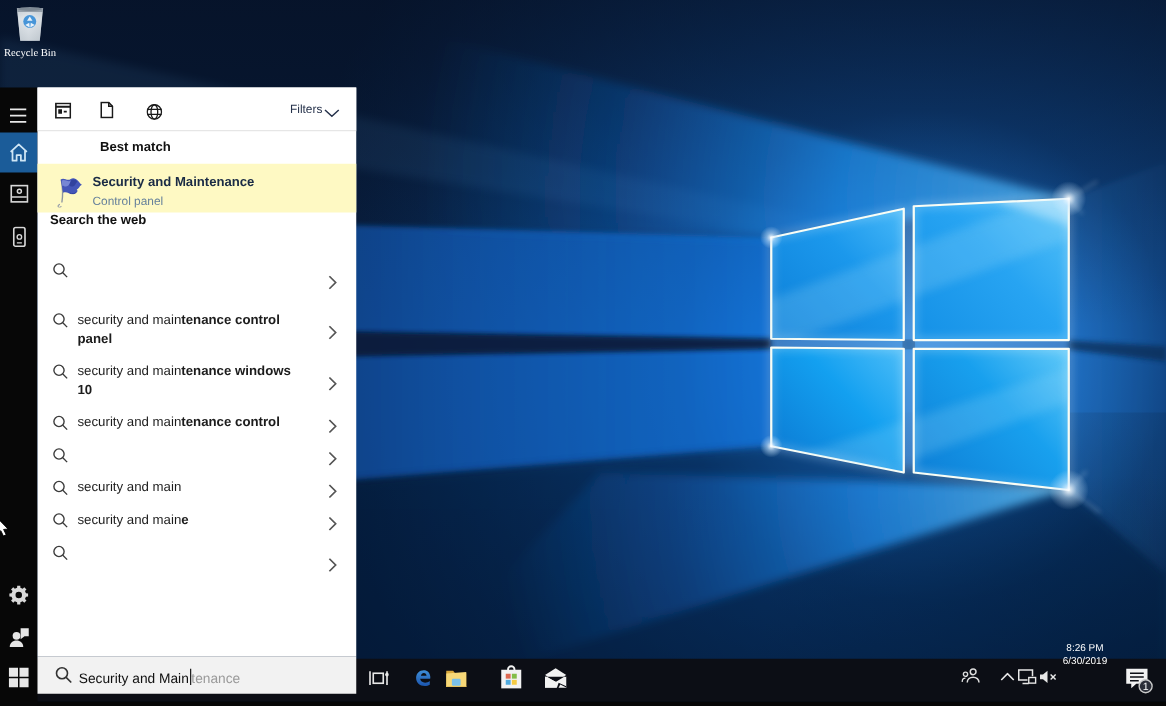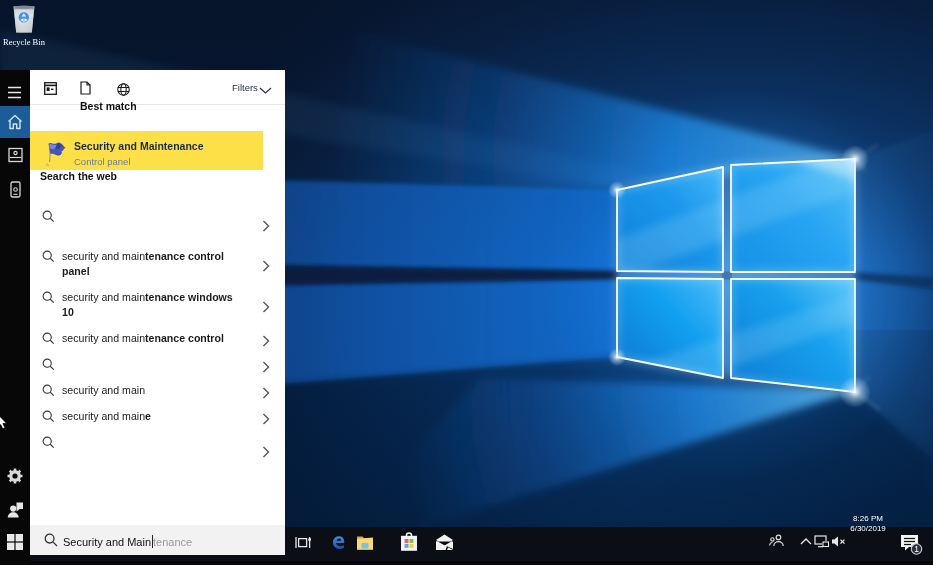--- a/index.html
+++ b/index.html
@@ -11,21 +11,21 @@
   #bottomstrip{left:0;top:561px;width:933px;height:4px;background:#060606;}
   .clock{color:#fff;font-size:8px;line-height:9.5px;text-align:center;}
   
   #sidebar{left:0;top:70px;width:30px;height:495px;background:#070707;}
   #homebtn{left:0;top:106px;width:30px;height:32px;background:#1b5c99;}
   
   #panel{left:30px;top:70px;width:255px;height:455px;background:#fff;}
   #searchrow{left:30px;top:525px;width:255px;height:30px;background:#f2f2f2;}
   #topbar{left:30px;top:70px;width:255px;height:34px;background:#fff;}
   .hdr{position:absolute;left:40px;font-size:10.5px;font-weight:bold;color:#111;}
-  #bestrow{left:30px;top:131px;width:233px;height:39px;background:#fde047;}
+  #bestrow{left:30px;top:131px;width:255px;height:39px;background:#fef9c3;}
   #bestrow .t1{position:absolute;left:44px;top:9px;font-size:10.5px;font-weight:bold;color:#1a2b45;}
   #bestrow .t2{position:absolute;left:44px;top:25px;font-size:9.5px;color:#66819b;}
   .srow{position:absolute;left:30px;width:255px;}
   .stext{position:absolute;left:32px;white-space:nowrap;top:0;font-size:10.6px;color:#1c1c1c;line-height:14.5px;}
   .b{font-weight:bold;}
   .gray{color:#7b7b7b;}
   .mag{position:absolute;left:12px;top:1px;}
   .chev{position:absolute;left:232px;color:#444;}
   #filters{position:absolute;left:232px;top:82px;font-size:9.5px;color:#26324b;}
   
@@ -343,21 +343,21 @@
     <ellipse cx="7.5" cy="7.5" rx="3.1" ry="6.6"></ellipse>
     <line x1="0.9" y1="5.2" x2="14.1" y2="5.2"></line>
     <line x1="0.9" y1="9.8" x2="14.1" y2="9.8"></line>
   </g>
 </svg>
 <div id="filters">Filters</div>
 <svg class="abs" style="left:259px;top:87px" width="13" height="7" viewBox="0 0 13 7">
   <path d="M1 1 L6.5 6 L12 1" fill="none" stroke="#26324b" stroke-width="1.2"></path>
 </svg>
 
-<div class="hdr" style="top:100px;padding-left:40px;">Best match</div>
+<div class="hdr" style="top:112px;padding-left:40px;">Best match</div>
 
 <div class="abs" id="bestrow">
   <svg style="position:absolute;left:11px;top:7px" width="27" height="28" viewBox="0 0 27 28">
     <path d="M8.5 24 C9.5 18 9 11 8 5.5" stroke="#8b94a0" stroke-width="1.1" fill="none"></path>
     <path d="M7 25.5 c-1.1.2-1.9 1.2-1.3 2 .7.9 2.1.4 2.2-.7" stroke="#98a0aa" stroke-width="0.9" fill="none"></path>
     <path d="M7.6 5.8 C10 3.2 12.6 7.4 15.6 5.2 C17.4 3.9 19.6 4.6 21.4 6.6 C23 8.4 23.6 9.4 24.6 9.8 C22.4 10.6 22.8 12.6 20.4 13.6 C21.6 14.6 21 16.2 18.6 17 C15.2 18.1 12.4 14.6 9.6 16.2 C8.6 13 8.4 9 7.6 5.8 z" fill="#4456b8"></path>
     <path d="M8.4 6.6 C10.6 4.8 13 8.2 15.8 6.4 C14.6 8 15.2 9.4 13.4 10.6 C11 12.2 9.6 9.8 8.8 10.8 z" fill="#7787d4"></path>
     <path d="M16 6.2 C17.6 5 19.6 5.6 21 7.4 C19.4 8.2 19.8 10 17.8 11 C16.4 11.7 15 11 14.4 10" fill="#32429e"></path>
     <path d="M14.6 16.4 c2.2 1 4.4.6 5.4-.6" stroke="#2e3f9e" stroke-width="0.8" fill="none"></path>
   </svg>

